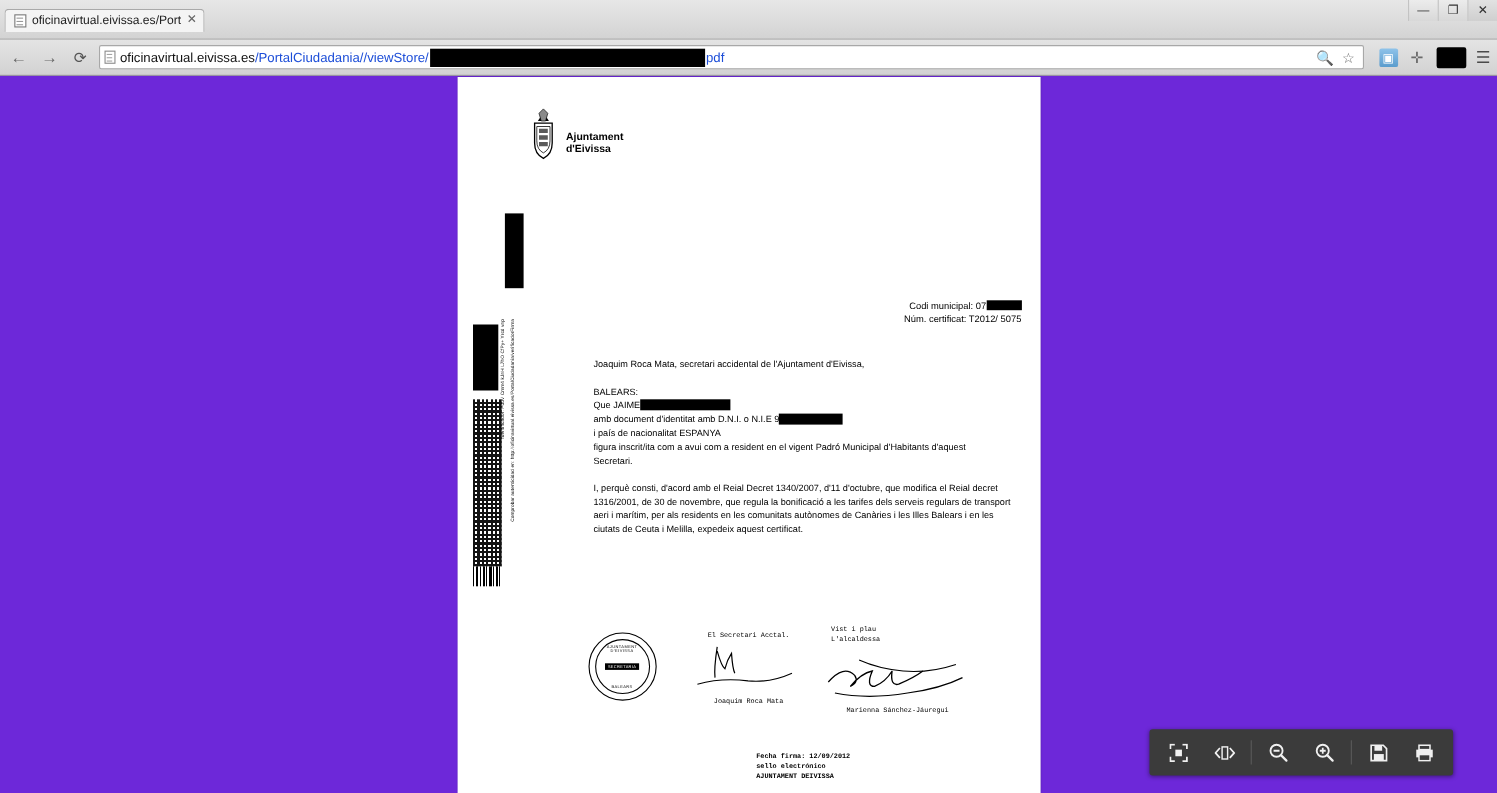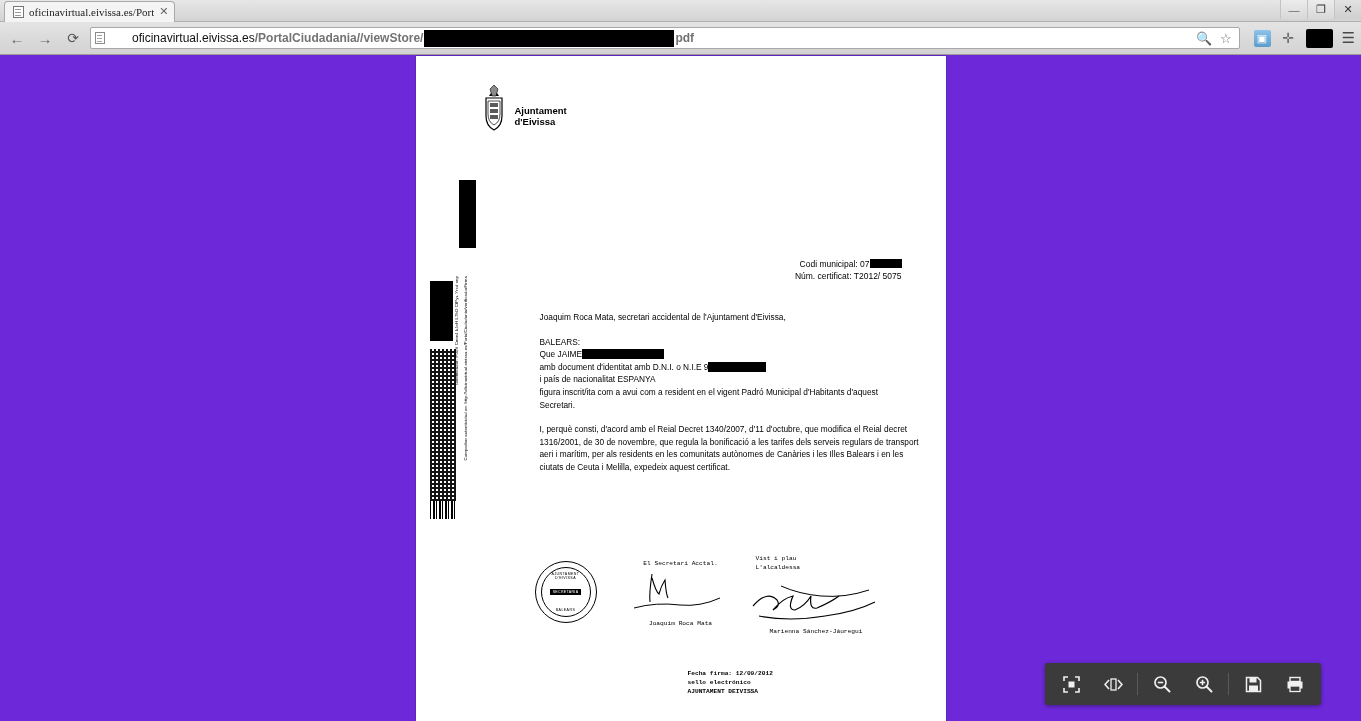--- a/index.html
+++ b/index.html
@@ -11,26 +11,25 @@
     overflow:hidden;
   }
 
   
   .browser {
     width:1361px; height:721px;
     display:flex; flex-direction:column;
     background:#d4d4d4;
   }
   .titlebar {
-    height:22px;
+    height:36px;
     background:linear-gradient(#e7e7e7,#d3d3d3);
     position:relative;
     display:flex; align-items:center;
     border-bottom:1px solid #b0b0b0;
-    font-family:Liberation Serif, serif;
   }
   .tabstrip { display:flex; align-items:flex-end; height:22px; padding-left:4px; }
   .tab {
     display:flex; align-items:center; gap:5px;
     height:21px; padding:0 6px 0 8px;
     background:#f4f4f4;
     border:1px solid #a9a9a9; border-bottom:none;
     border-radius:4px 4px 0 0;
     font-size:11px; color:#222;
     max-width:190px;
@@ -81,22 +80,22 @@
     gap:4px; min-width:0;
   }
   .page-icon {
     width:10px;height:12px;border:1px solid #8b8b8b;background:#fff;position:relative;flex:none;
   }
   .page-icon:after{
     content:""; position:absolute; left:1px; top:2px; right:2px; height:1px;
     background:#a5a5a5; box-shadow:0 3px 0 #a5a5a5, 0 6px 0 #a5a5a5;
   }
   .url { display:flex; align-items:center; white-space:nowrap; overflow:hidden; flex:1; }
-  .url .host { color:#111;margin-left:23px; }
-  .url .path { color:#737373;font-weight:bold; }
+  .url .host { color:#111; }
+  .url .path { color:#1d4ed8; }
   .url .redacted {
     display:inline-block; height:17px; width:250px; background:#000;
     vertical-align:middle; margin:0 1px;
   }
   .omni-icons { display:flex; align-items:center; gap:7px; padding-right:3px; }
   .omni-icons .ico { color:#6d6d6d; font-size:13px; }
   .toolbar-right { display:flex; align-items:center; gap:9px; padding-left:8px; }
   .ext-icon {
     width:17px;height:17px;border-radius:2px;
     display:flex;align-items:center;justify-content:center;
@@ -150,21 +149,21 @@
       repeating-linear-gradient(90deg, #000 0 2px, #fff 2px 4px);
     background-blend-mode:multiply;
     opacity:.92;
   }
   .barcode1d {
     position:absolute; left:6px; top:385px; width:26px; height:18px;
     background:repeating-linear-gradient(90deg,#000 0 1px,#fff 1px 3px,#000 3px 5px,#fff 5px 6px);
   }
 
   .codi {
-    position:absolute; right:44px; top:202px;
+    position:absolute; right:17px; top:202px;
     text-align:right; font-size:8.5px; line-height:12px; color:#000;
   }
   .codi .red { display:inline-block; width:32px; height:9px; background:#000; vertical-align:-1px; }
 
   .body-txt {
     position:absolute; left:124px; top:255px; width:390px;
     font-size:8.3px; line-height:12.6px; color:#000;
   }
   .body-txt p { margin:0 0 12px 0; }
   .body-txt .redbar-a { display:inline-block; width:82px; height:10px; background:#000; vertical-align:-2px; }

